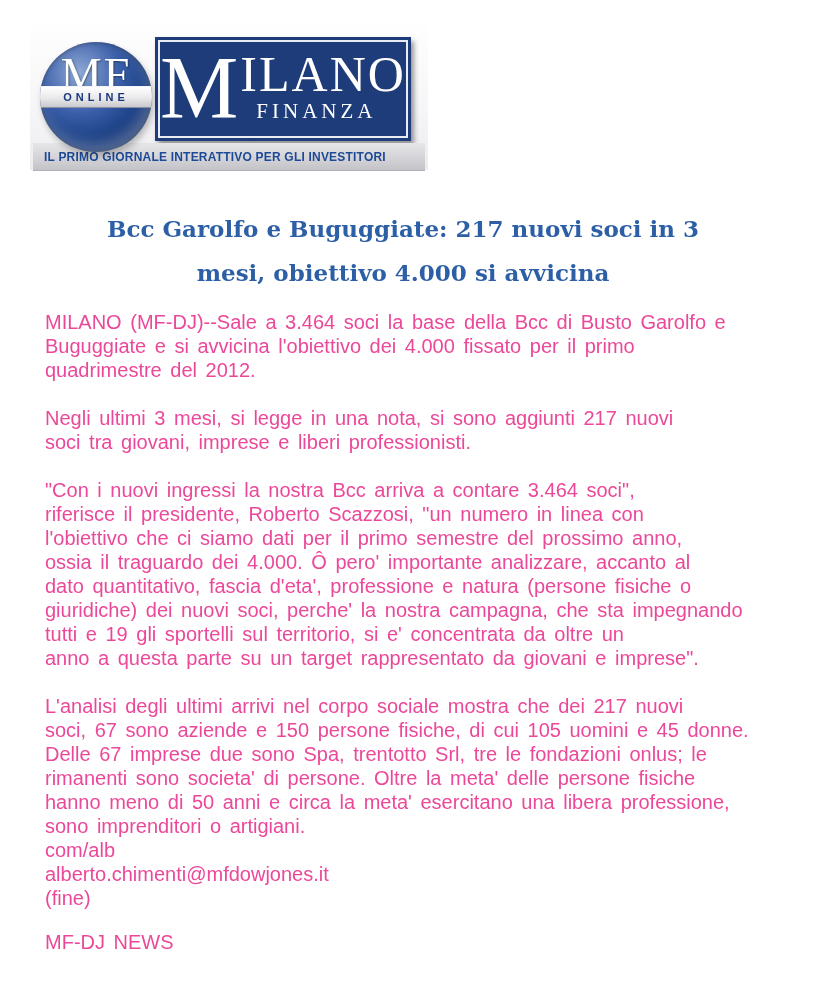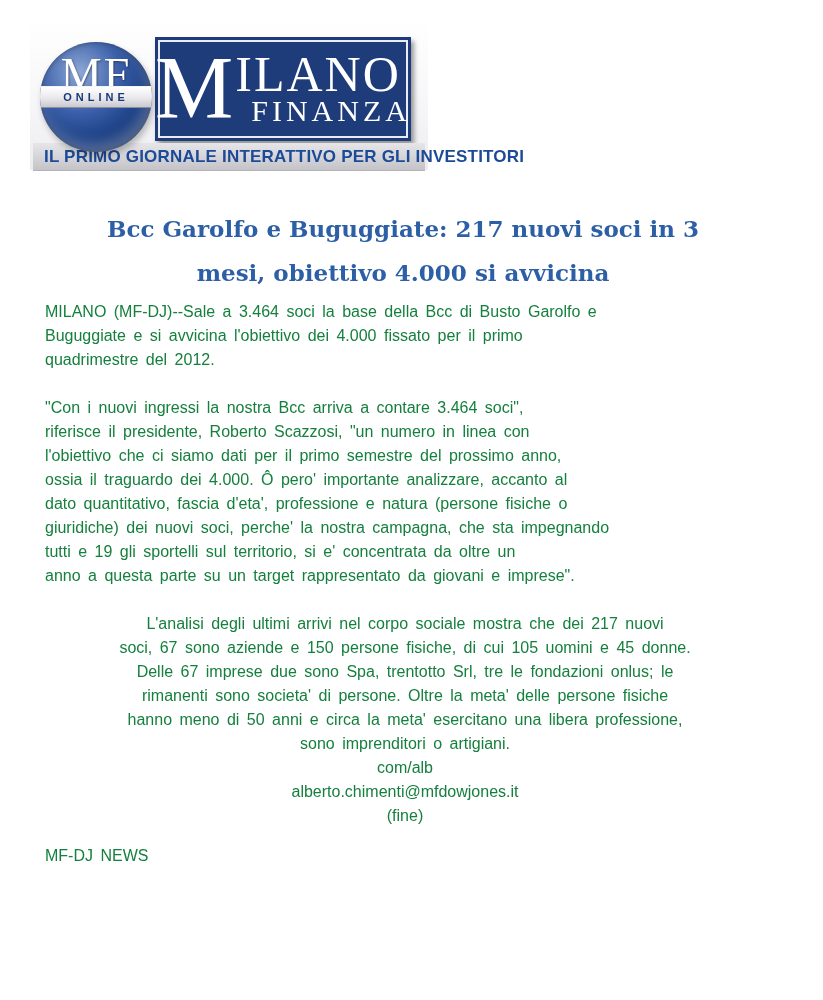--- a/index.html
+++ b/index.html
@@ -45,48 +45,48 @@
     background:#1e3c7a;
     box-shadow:inset 0 0 0 3px #1e3c7a, inset 0 0 0 5px rgba(255,255,255,.9), 3px 4px 5px rgba(0,0,0,.4);
     display:flex;align-items:center;justify-content:center;
     color:#ffffff;font-family:"Liberation Serif",serif;
   }
   .brand-initial{
     font-size:88px;line-height:86px;margin-top:-2px;
   }
   .brand-words{display:flex;flex-direction:column;margin-left:2px;}
   .brand-ilano{font-size:50px;line-height:44px;letter-spacing:2px;}
-  .brand-finanza{font-size:30px;line-height:30px;letter-spacing:4px;margin-left:16px;}
+  .brand-finanza{font-size:21px;line-height:30px;letter-spacing:4px;margin-left:16px;}
   .tagline-bar{
     position:absolute;left:3px;top:125px;width:392px;height:27px;
     background:linear-gradient(180deg,#e6e6e9 0%,#d4d4d8 55%,#c3c3c8 100%);
     border-bottom:1px solid #b2b2b8;
     display:flex;align-items:center;z-index:2;
   }
   .tagline-text{
     padding-left:11px;
-    font-size:17px;font-weight:bold;color:#1d4a96;letter-spacing:0.2px;
+    font-size:12px;font-weight:bold;color:#1d4a96;letter-spacing:0.2px;
     white-space:nowrap;
   }
 
   
   .headline{
     position:absolute;left:38px;right:18px;top:192px;
     text-align:center;
     font-family:"DejaVu Serif",serif;
     font-size:23px;line-height:44px;color:#2c5fa6;
     white-space:pre-line;
   }
   .article-body{
-    position:absolute;left:45px;top:300px;width:720px;
-    font-size:16px;line-height:24px;color:#15803d;
+    position:absolute;left:45px;top:310px;width:720px;
+    font-size:20px;line-height:24px;color:#ec4899;
     word-spacing:3px;
   }
   .para{margin:0 0 24px 0;white-space:pre-line;}
-  .no-gap{margin-bottom:0;text-align:center;}
+  .no-gap{margin-bottom:0;}
   .footer-line{margin-bottom:0;white-space:pre-line;}
 </style>
 </head>
 <body>
 
 <div class="page">
 
   <div class="masthead">
 
     <div class="mf-sphere">
@@ -110,20 +110,22 @@
 
   </div>
 
   <h1 class="headline">Bcc Garolfo e Buguggiate: 217 nuovi soci in 3
 mesi, obiettivo 4.000 si avvicina</h1>
 
   <div class="article-body">
     <p class="para">MILANO (MF-DJ)--Sale a 3.464 soci la base della Bcc di Busto Garolfo e
 Buguggiate e si avvicina l'obiettivo dei 4.000 fissato per il primo
 quadrimestre del 2012.</p>
+    <p class="para">Negli ultimi 3 mesi, si legge in una nota, si sono aggiunti 217 nuovi
+soci tra giovani, imprese e liberi professionisti.</p>
     <p class="para">"Con i nuovi ingressi la nostra Bcc arriva a contare 3.464 soci",
 riferisce il presidente, Roberto Scazzosi, "un numero in linea con
 l'obiettivo che ci siamo dati per il primo semestre del prossimo anno,
 ossia il traguardo dei 4.000. Ô pero' importante analizzare, accanto al
 dato quantitativo, fascia d'eta', professione e natura (persone fisiche o
 giuridiche) dei nuovi soci, perche' la nostra campagna, che sta impegnando
 tutti e 19 gli sportelli sul territorio, si e' concentrata da oltre un
 anno a questa parte su un target rappresentato da giovani e imprese".</p>
     <p class="para no-gap">L'analisi degli ultimi arrivi nel corpo sociale mostra che dei 217 nuovi
 soci, 67 sono aziende e 150 persone fisiche, di cui 105 uomini e 45 donne.

